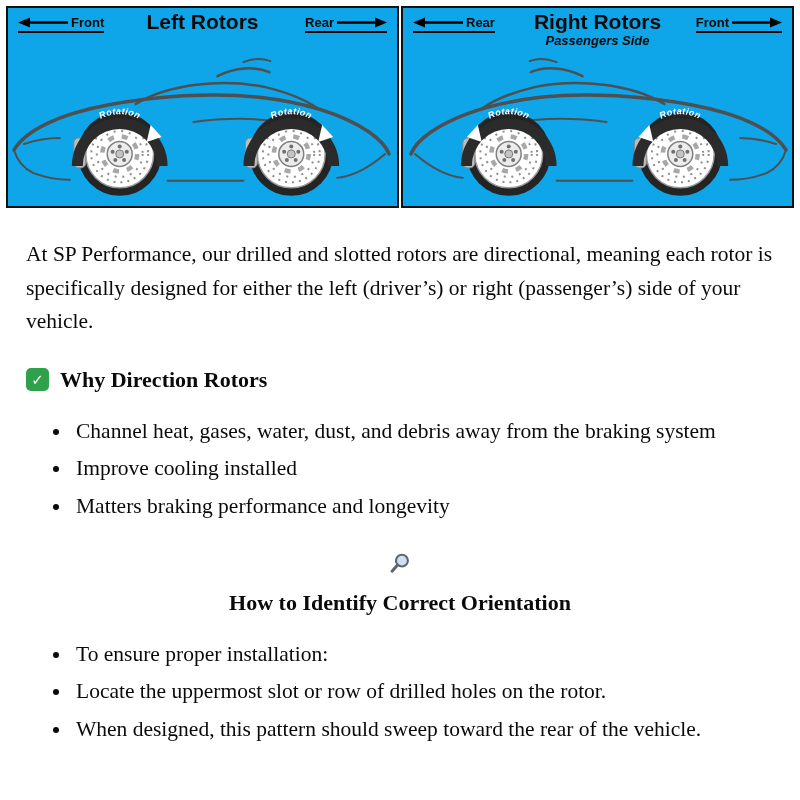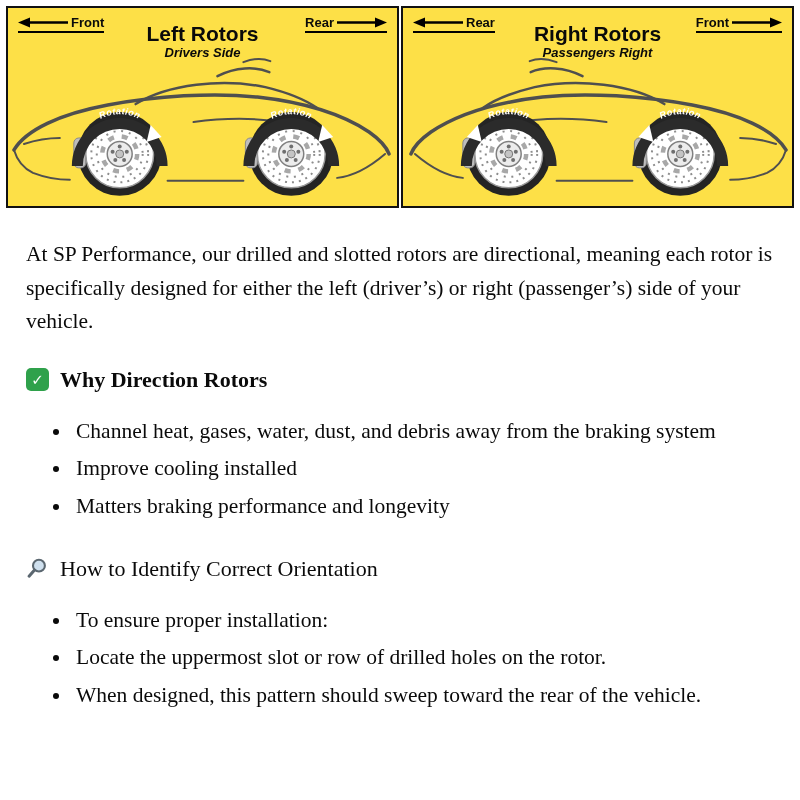--- a/index.html
+++ b/index.html
@@ -3,40 +3,40 @@
 <meta charset="utf-8">
 <style>
   html,body { margin:0; padding:0; background:#ffffff; }
   body {
     width:800px; height:800px; overflow:hidden;
     font-family:"Liberation Serif", serif; color:#0a0a0a;
   }
 
   
   .figure { display:flex; gap:2px; margin:6px 6px 8px 6px; }
-  .panel { flex:1; border:2px solid #111; background:#fde047; position:relative; }
+  .panel { flex:1; border:2px solid #111; background:#0ea5e9; position:relative; }
   .panel-header { position:relative; height:46px; }
-  .titles { position:absolute; left:0; right:0; top:15px; text-align:center; }
+  .titles { position:absolute; left:0; right:0; top:3px; text-align:center; }
   .panel-title { font-family:"Liberation Sans",sans-serif; font-weight:bold; font-size:21px; line-height:1.05; }
   .panel-subtitle { font-family:"Liberation Sans",sans-serif; font-weight:bold; font-style:italic; font-size:13px; }
   .dir { position:absolute; top:7px; display:flex; align-items:center; gap:3px;
          border-bottom:2px solid #000; padding-bottom:1px; }
   .dir.left { left:10px; }
   .dir.right { right:10px; }
   .dir span { font-family:"Liberation Sans",sans-serif; font-weight:bold; font-size:13px; }
   .car-svg { display:block; width:100%; height:152px; }
   .rot-label { font-family:"Liberation Sans",sans-serif; font-style:italic; font-weight:bold;
                font-size:9px; fill:#ffffff; letter-spacing:.4px; }
 
   
   .article { padding:14px 26px 0 26px; font-size:21.5px; line-height:1.56; }
   .article p { margin:8px 0 18px 0; }
   .section-heading { display:flex; align-items:center; gap:11px;
                      font-size:22px; font-weight:bold; margin:24px 0 18px 0; }
-  .section-heading.light { font-weight:normal; margin-top:28px; }
+  .section-heading.light { font-weight:bold; margin-top:28px;flex-direction:column; }
   .check-icon { width:23px; height:23px; border-radius:5px; background:#2fa14b;
                 color:#fff; display:inline-flex; align-items:center; justify-content:center;
                 font:700 15px "DejaVu Sans",sans-serif; flex:0 0 auto; }
   .mag-icon { display:inline-flex; flex:0 0 auto; }
   .article ul { margin:12px 0 18px 0; padding-left:46px; }
   .article li { margin:0 0 4px 0; padding-left:4px; }
 </style>
 </head>
 <body>
 
@@ -78,21 +78,20 @@
     <div class="panel-header">
       <div class="dir left">
         <svg width="50" height="11" viewBox="0 0 50 11">
           <line x1="10" y1="5.5" x2="50" y2="5.5" stroke="#000" stroke-width="2.5"></line>
           <polygon points="0,5.5 12,0.5 12,10.5" fill="#000"></polygon>
         </svg>
         <span>Front</span>
       </div>
       <div class="titles">
         <div class="panel-title">Left Rotors</div>
-        <div class="panel-subtitle">Drivers Side</div>
       </div>
       <div class="dir right">
         <span>Rear</span>
         <svg width="50" height="11" viewBox="0 0 50 11">
           <line x1="0" y1="5.5" x2="40" y2="5.5" stroke="#000" stroke-width="2.5"></line>
           <polygon points="50,5.5 38,0.5 38,10.5" fill="#000"></polygon>
         </svg>
       </div>
     </div>
     <svg class="car-svg" viewBox="0 0 390 152">
@@ -116,21 +115,21 @@
     <div class="panel-header">
       <div class="dir left">
         <svg width="50" height="11" viewBox="0 0 50 11">
           <line x1="10" y1="5.5" x2="50" y2="5.5" stroke="#000" stroke-width="2.5"></line>
           <polygon points="0,5.5 12,0.5 12,10.5" fill="#000"></polygon>
         </svg>
         <span>Rear</span>
       </div>
       <div class="titles">
         <div class="panel-title">Right Rotors</div>
-        <div class="panel-subtitle">Passengers Right</div>
+        <div class="panel-subtitle">Passengers Side</div>
       </div>
       <div class="dir right">
         <span>Front</span>
         <svg width="50" height="11" viewBox="0 0 50 11">
           <line x1="0" y1="5.5" x2="40" y2="5.5" stroke="#000" stroke-width="2.5"></line>
           <polygon points="50,5.5 38,0.5 38,10.5" fill="#000"></polygon>
         </svg>
       </div>
     </div>
     <svg class="car-svg" viewBox="0 0 390 152">

